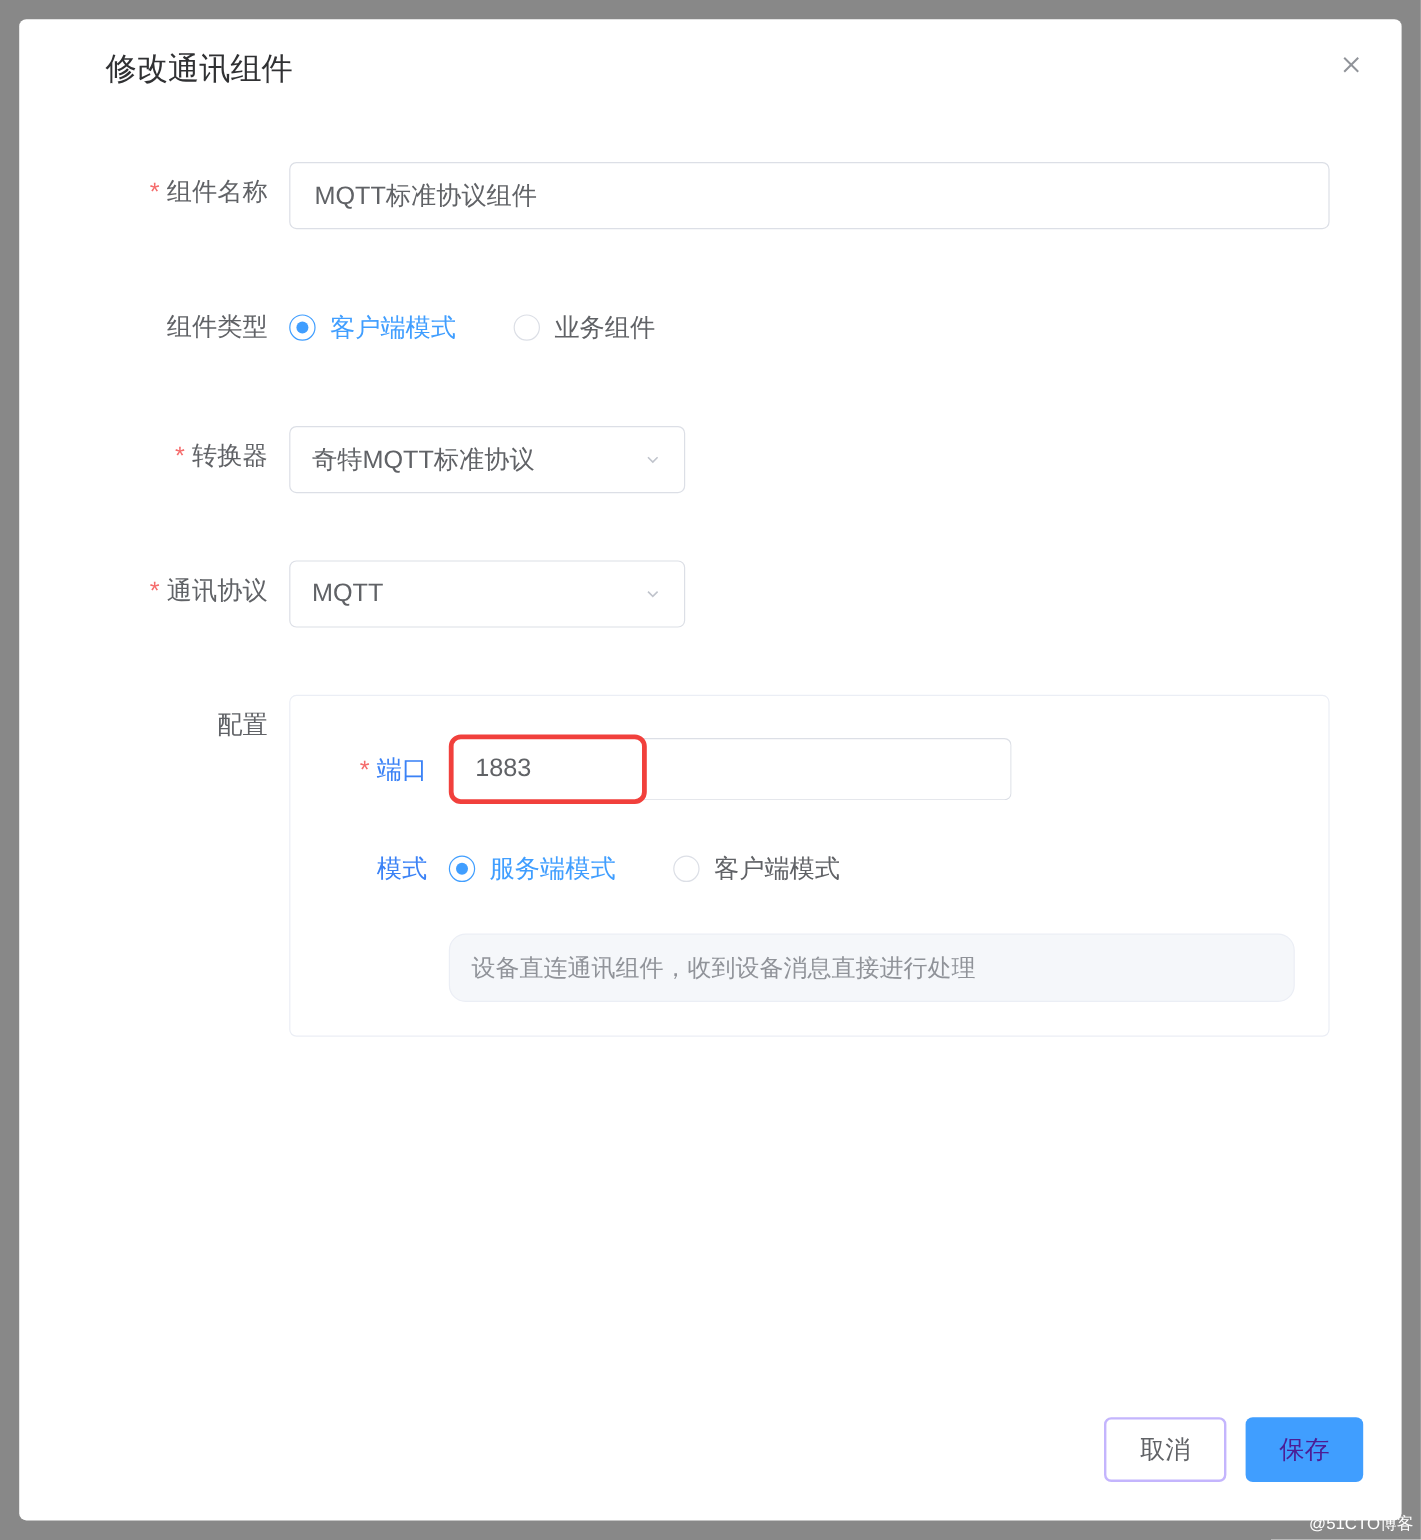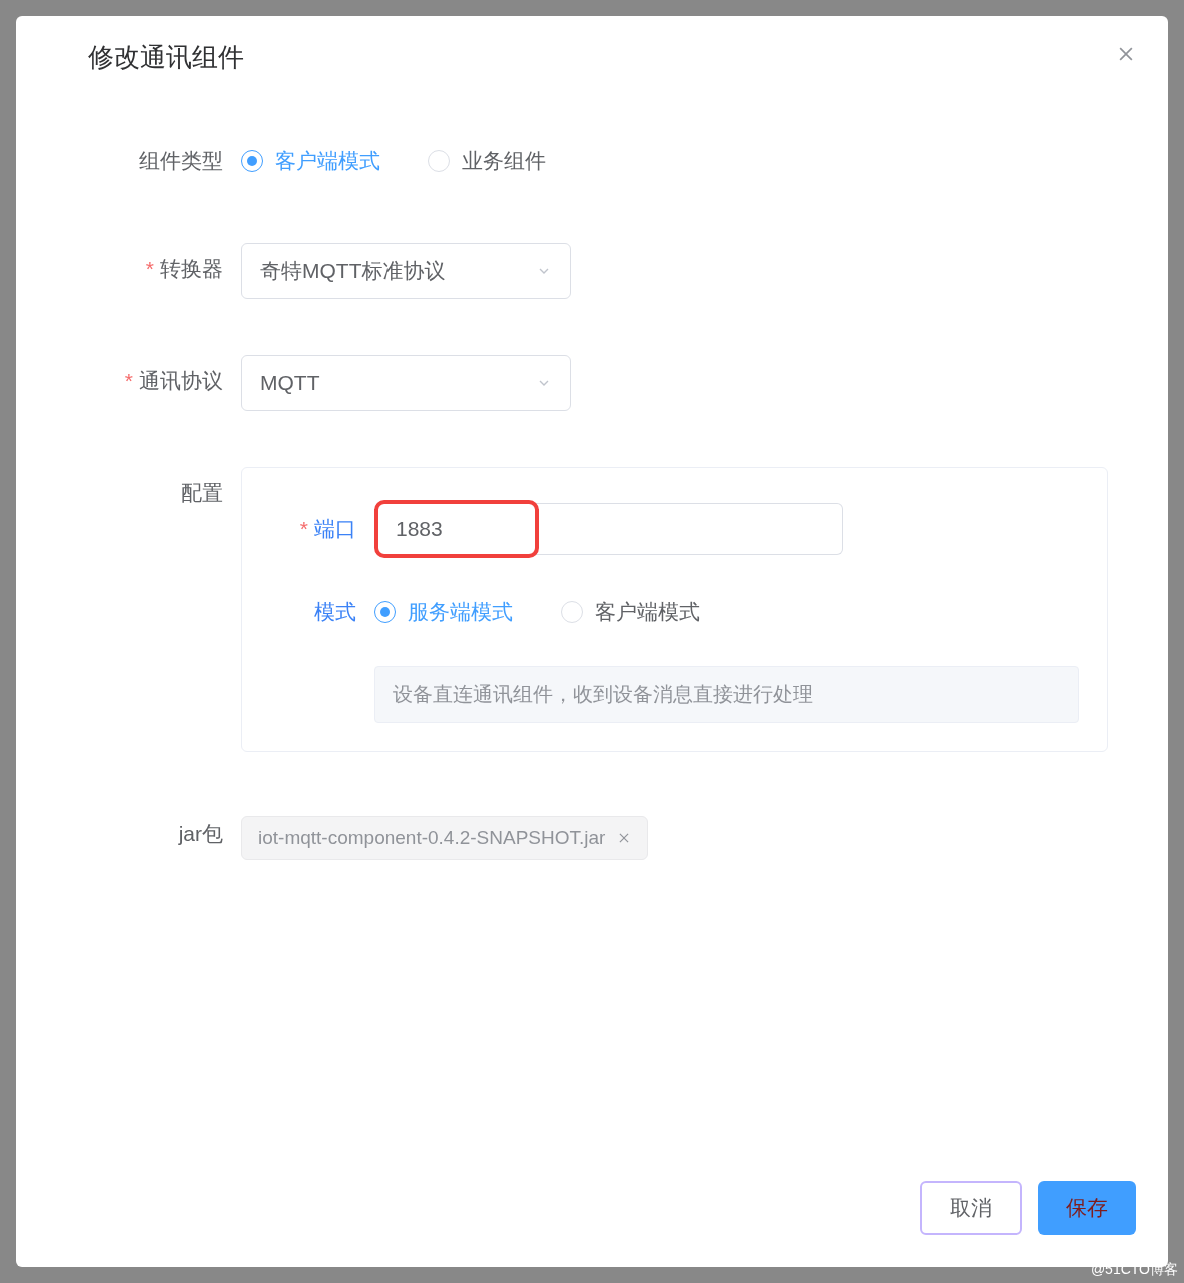--- a/index.html
+++ b/index.html
@@ -167,21 +167,21 @@
       border-left: none;
       border-top-right-radius: 6px;
       border-bottom-right-radius: 6px;
       flex: 1;
       max-width: 310px;
       margin-left: -2px;
     }
     .desc-box {
       background: #f5f7fa;
       border: 1px solid #ebeef5;
-      border-radius: 4px;
+      border-radius: 14px;
       padding: 14px 18px;
       font-size: 20px;
       color: #909399;
       margin-left: 120px;
     }
     .tag {
       display: inline-flex;
       align-items: center;
       gap: 12px;
       background: #f4f4f5;
@@ -214,21 +214,21 @@
       justify-content: center;
     }
     .btn-default {
       border: 2px solid #c4b5fd;
       background: #fff;
       color: #606266;
     }
     .btn-primary {
       border: none;
       background: #409eff;
-      color: #7f1d1d;
+      color: #4c1d95;
     }
     .watermark {
       position: absolute;
       bottom: 4px;
       right: 6px;
       font-size: 14px;
       color: #ffffff;
     }
   </style>
 </head>
@@ -238,20 +238,26 @@
   <div class="modal-header">
     <div class="modal-title">修改通讯组件</div>
     <svg class="close-icon" viewBox="0 0 24 24" fill="none" stroke="currentColor" stroke-width="2">
       <line x1="5" y1="5" x2="19" y2="19"></line>
       <line x1="19" y1="5" x2="5" y2="19"></line>
     </svg>
   </div>
 
   <div class="modal-body">
 
+    <div class="form-row">
+      <div class="form-label required">组件名称</div>
+      <div class="form-control">
+        <input class="input-text" type="text" value="MQTT标准协议组件" style="">
+      </div>
+    </div>
 
     <div class="form-row">
       <div class="form-label">组件类型</div>
       <div class="form-control">
         <div class="radio-group">
           <div class="radio-item">
             <span class="radio-circle checked">
                 <span class="radio-dot"></span>
               </span>
             <span class="radio-label-checked">客户端模式</span>
@@ -316,32 +322,20 @@
               </div>
             </div>
           </div>
 
           <div class="desc-box">设备直连通讯组件，收到设备消息直接进行处理</div>
 
         </div>
       </div>
     </div>
 
-    <div class="form-row" style="margin-bottom:20px">
-      <div class="form-label">jar包</div>
-      <div class="form-control" style="padding-top:8px">
-        <span class="tag">
-          <span>iot-mqtt-component-0.4.2-SNAPSHOT.jar</span>
-          <svg class="tag-close" viewBox="0 0 24 24" fill="none" stroke="currentColor" stroke-width="2">
-            <line x1="5" y1="5" x2="19" y2="19"></line>
-            <line x1="19" y1="5" x2="5" y2="19"></line>
-          </svg>
-        </span>
-      </div>
-    </div>
 
   </div>
 
   <div class="modal-footer">
     <div class="btn btn-default">取消</div>
     <div class="btn btn-primary">保存</div>
   </div>
 </div>
 
 <div class="watermark">@51CTO博客</div>

